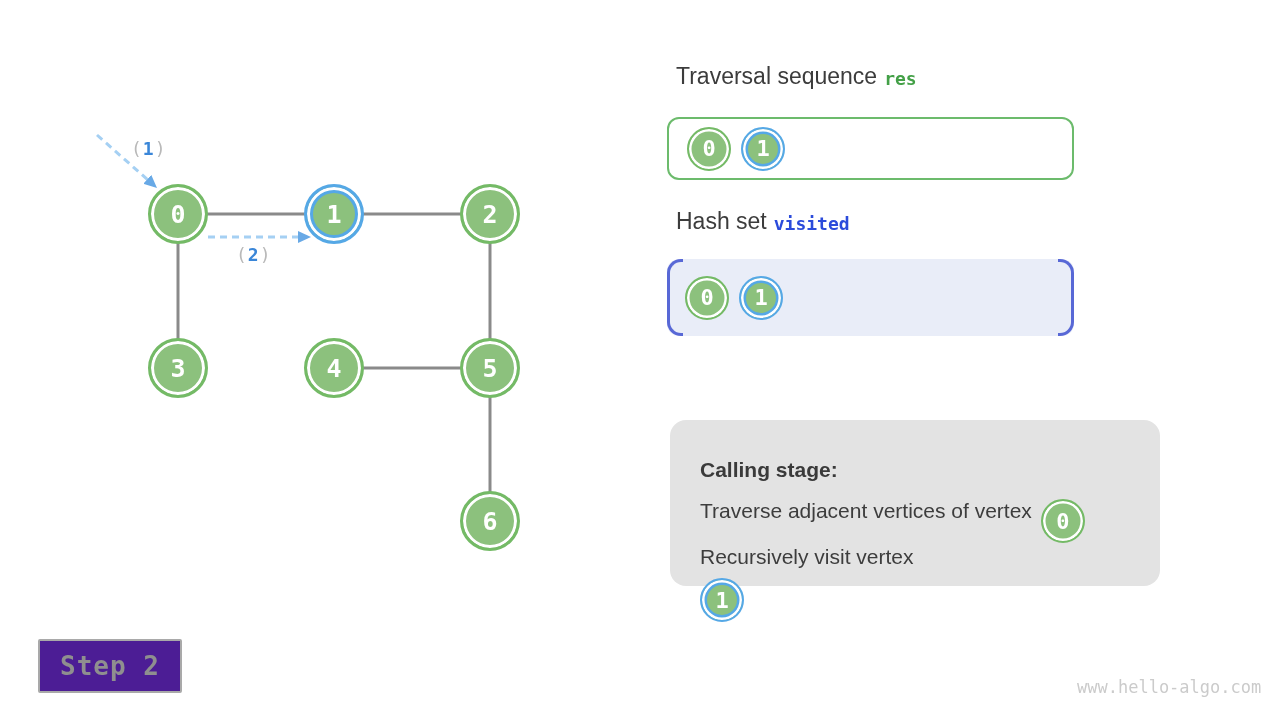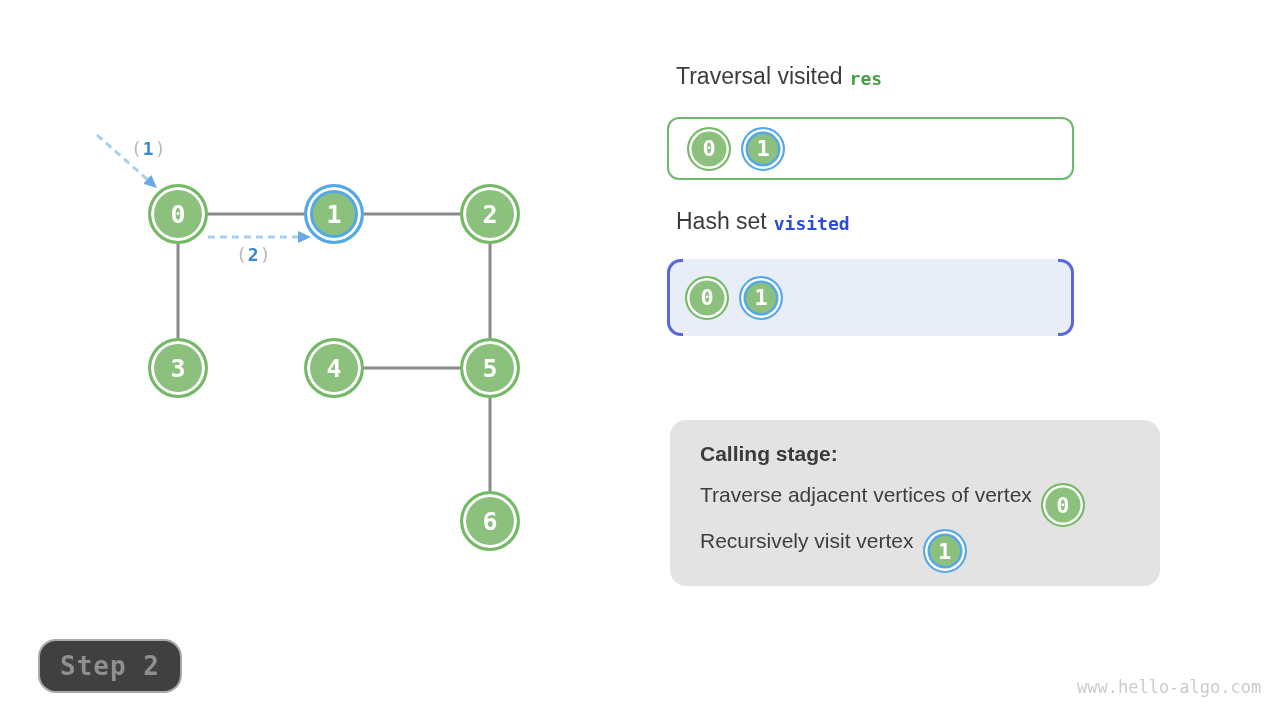--- a/index.html
+++ b/index.html
@@ -66,31 +66,31 @@
     font-family:"DejaVu Sans Mono", monospace; font-weight:bold; font-size:22px; color:#ffffff;
   }
   .badge.current {
     border-color:#55a8e6;
     box-shadow: inset 0 0 0 2.5px #ffffff, inset 0 0 0 5px #55a8e6;
   }
 
   .calling-box {
     position:absolute; left:670px; top:420px; width:490px; height:166px;
     background:#e3e3e3; border-radius:16px;
-    padding:22px 0 0 30px;
+    padding:38px 0 0 30px;
   }
   .cs-title { font-size:21px; font-weight:bold; color:#3a3a3a; height:26px; }
   .cs-row { display:flex; align-items:flex-start; gap:9px; height:45px; font-size:21px; color:#3d3d3d; white-space:nowrap; }
   .cs-row.first { margin-top:15px; }
-  .cs-row.second { margin-top:1px; }
+  .cs-row.second { margin-top:1px;flex-direction:column; }
 
   
   .step-badge {
     position:absolute; left:38px; top:639px; width:144px; height:54px;
-    background:#404040; border:2px solid #a9a9a9; border-radius:18px;
+    background:#4c1d95; border:2px solid #a9a9a9; border-radius:2px;
     display:flex; align-items:center; justify-content:center;
     font-family:"DejaVu Sans Mono", monospace; font-weight:bold; font-size:26px; color:#8f8f8f;
     letter-spacing:1px;
   }
   .watermark {
     position:absolute; left:1077px; top:677px;
     font-family:"DejaVu Sans Mono", monospace; font-size:17px; color:#cbcbcb;
     white-space:nowrap;
   }
 </style>
@@ -128,21 +128,21 @@
 
   <div class="gnode" style="left:148px; top:184px;">0</div>
   <div class="gnode current" style="left:304px; top:184px;">1</div>
   <div class="gnode" style="left:460px; top:184px;">2</div>
   <div class="gnode" style="left:148px; top:338px;">3</div>
   <div class="gnode" style="left:304px; top:338px;">4</div>
   <div class="gnode" style="left:460px; top:338px;">5</div>
   <div class="gnode" style="left:460px; top:491px;">6</div>
 
   <div class="section-title" style="left:676px; top:63px;">
-    <span>Traversal visited</span><span class="var green">res</span>
+    <span>Traversal sequence</span><span class="var green">res</span>
   </div>
   <div class="seq-box">
     <div class="badge">0</div>
     <div class="badge current">1</div>
   </div>
 
   <div class="section-title" style="left:676px; top:208px;">
     <span>Hash set</span><span class="var blue">visited</span>
   </div>
   <div class="hash-box">

